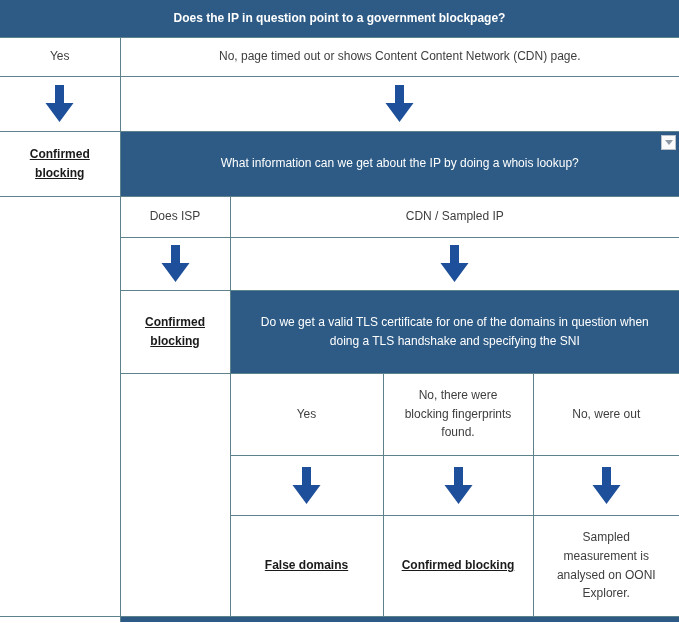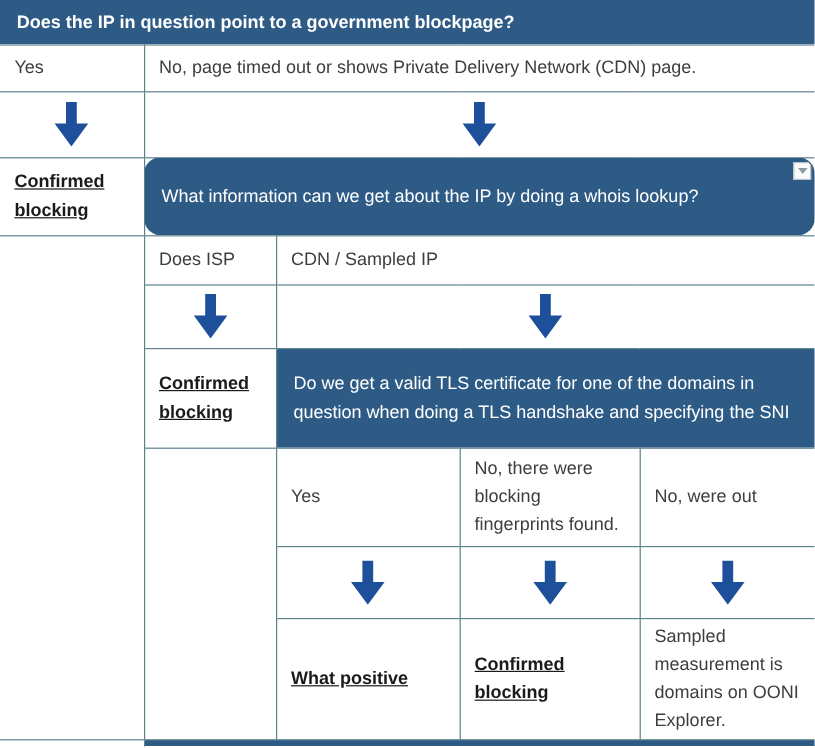--- a/index.html
+++ b/index.html
@@ -3,32 +3,32 @@
 <meta charset="utf-8">
 <style>
   :root{
     --header_bg:#2d5b86; --header_text:#ffffff; --arrow:#1e4f9a;
     --border:#5d828c; --text:#3e3e3e; --outcome_text:#1a1a1a; --page_bg:#ffffff;
   }
   *{box-sizing:border-box;}
   body{margin:0;background:var(--page_bg);font-family:"Liberation Sans",sans-serif;color:var(--text);}
   .wrap{width:679px;height:623px;overflow:hidden;background:var(--page_bg);}
   table.flow{width:679px;border-collapse:collapse;border:hidden;table-layout:fixed;}
-  td{border:1px solid var(--border);text-align:left;vertical-align:middle;
-     font-size:15px;line-height:1.55;padding:2px 12px;overflow:hidden;}
+  td{border:1px solid var(--border);text-align:center;vertical-align:middle;
+     font-size:12px;line-height:1.55;padding:2px 12px;overflow:hidden;}
   td.qhead{background:var(--header_bg);color:var(--header_text);padding:2px 14px;}
   tr.r1 td.qhead{font-weight:700;}
   td.outcome{font-weight:700;color:var(--outcome_text);text-decoration:underline;}
   td.acell{padding:0;}
   tr.r1{height:37px;} tr.r2{height:39px;} tr.r3{height:55px;} tr.r4{height:65px;}
   tr.r5{height:41px;} tr.r6{height:53px;} tr.r7{height:83px;} tr.r8{height:82px;}
   tr.r9{height:60px;} tr.r10{height:101px;} tr.r11{height:6px;}
   svg.arrow{display:block;margin:0 auto;}
   svg.arrow path{fill:var(--arrow);}
-  td.rel{position:relative;border-radius:14px;}
+  td.rel{position:relative;}
   .collapse-btn{position:absolute;top:3px;right:3px;width:15px;height:15px;
     background:#fbfbfb;border:1px solid #b9c2cb;display:flex;align-items:center;
     justify-content:center;cursor:pointer;}
   .collapse-btn .tri{width:0;height:0;border-left:4px solid transparent;
     border-right:4px solid transparent;border-top:5px solid #8d9aa6;}
   td.strip{background:var(--header_bg);border-left:none;border-right:none;border-bottom:none;padding:0;}
   td.strip-left{border:none;border-right:1px solid var(--border);padding:0;background:var(--page_bg);}
   td.empty-col{background:var(--page_bg);}
 </style>
 </head>
@@ -44,21 +44,21 @@
         <col style="width:146px">
   </colgroup>
 
   <tbody>
         <tr class="r1">
     <td colspan="5" class="qhead">Does the IP in question point to a government blockpage?</td>
   </tr>
 
   <tr class="r2">
     <td>Yes</td>
-    <td colspan="4">No, page timed out or shows Private Delivery Network (CDN) page.</td>
+    <td colspan="4">No, page timed out or shows Content Content Network (CDN) page.</td>
   </tr>
 
   <tr class="r3">
     <td class="acell">
       <svg class="arrow" width="29" height="37" viewBox="0 0 29 37">
               <path d="M10 0 H19 V18 H28.5 L14.5 37 L0.5 18 H10 Z"></path>
             </svg>
     </td>
     <td colspan="4" class="acell">
       <svg class="arrow" width="29" height="37" viewBox="0 0 29 37">
@@ -120,23 +120,23 @@
             </svg>
     </td>
     <td class="acell">
       <svg class="arrow" width="29" height="37" viewBox="0 0 29 37">
               <path d="M10 0 H19 V18 H28.5 L14.5 37 L0.5 18 H10 Z"></path>
             </svg>
     </td>
   </tr>
 
   <tr class="r10">
-    <td class="outcome">What positive</td>
+    <td class="outcome">False domains</td>
     <td class="outcome">Confirmed blocking</td>
-    <td>Sampled measurement is domains on OONI Explorer.</td>
+    <td>Sampled measurement is analysed on OONI Explorer.</td>
   </tr>
 
   <tr class="r11">
     <td class="strip-left"></td>
     <td colspan="4" class="strip"></td>
   </tr>
 </tbody>
     </table>
 </div>
 

